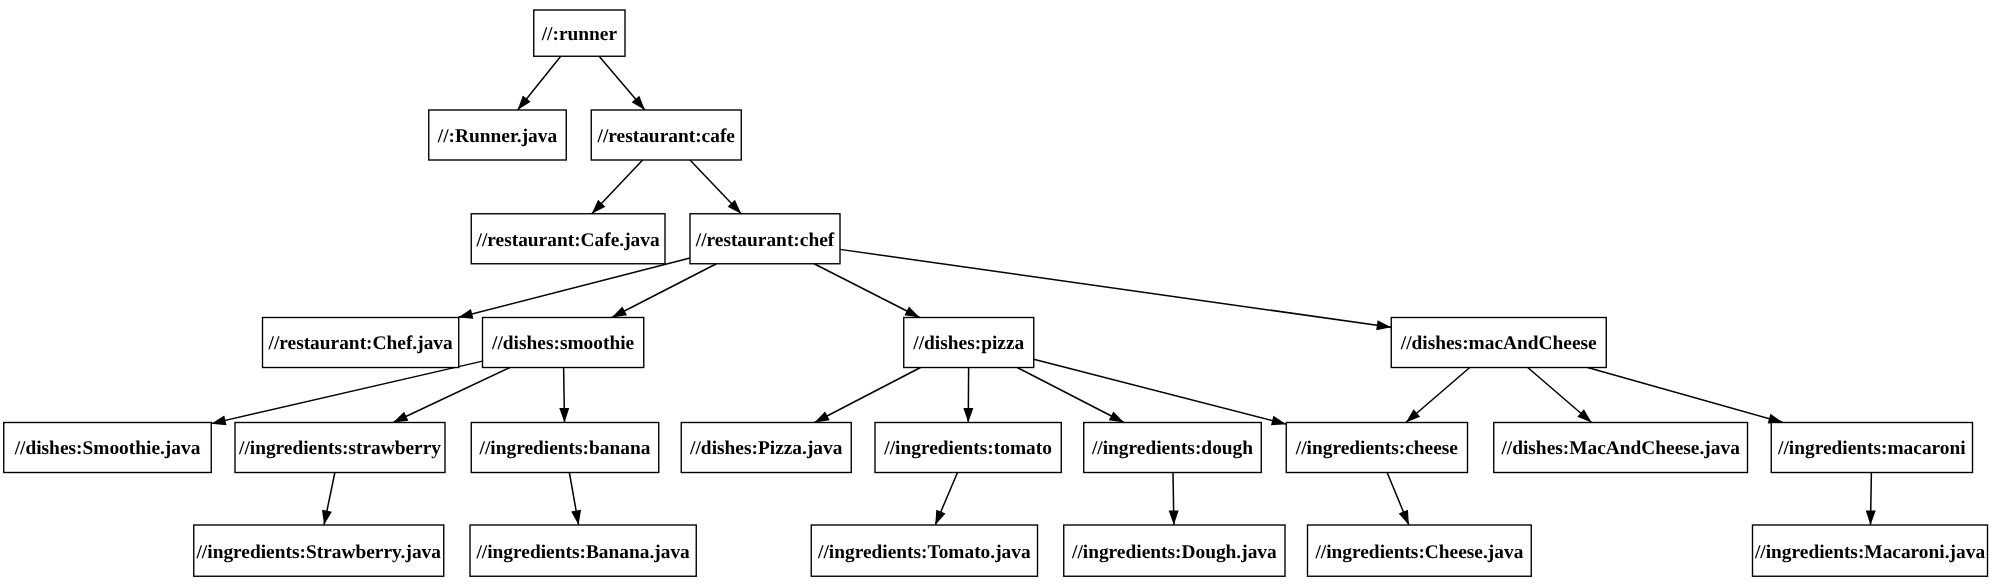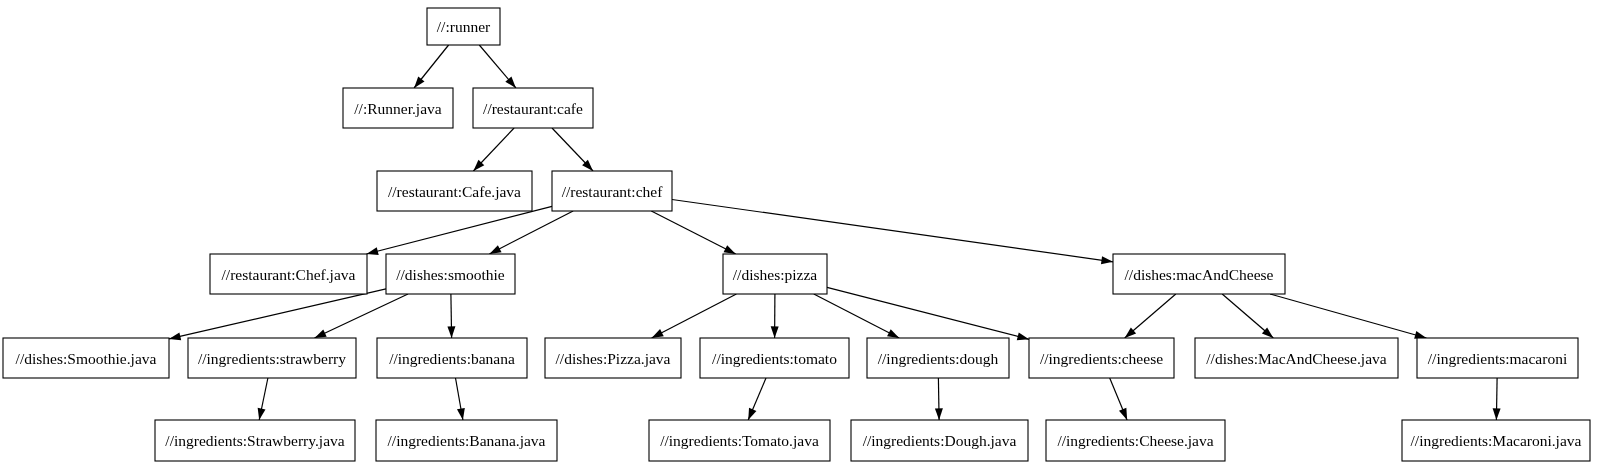--- a/index.html
+++ b/index.html
@@ -6,20 +6,21 @@
     margin: 0;
     padding: 0;
     background: #ffffff;
   }
   .canvas {
     position: relative;
     width: 1600px;
     height: 468px;
     background: #ffffff;
     overflow: hidden;
+    font-weight: bold;
   }
   svg {
     display: block;
   }
   .edge-line {
     stroke: #000000;
     stroke-width: 1.2;
     fill: none;
   }
   .node-box {

